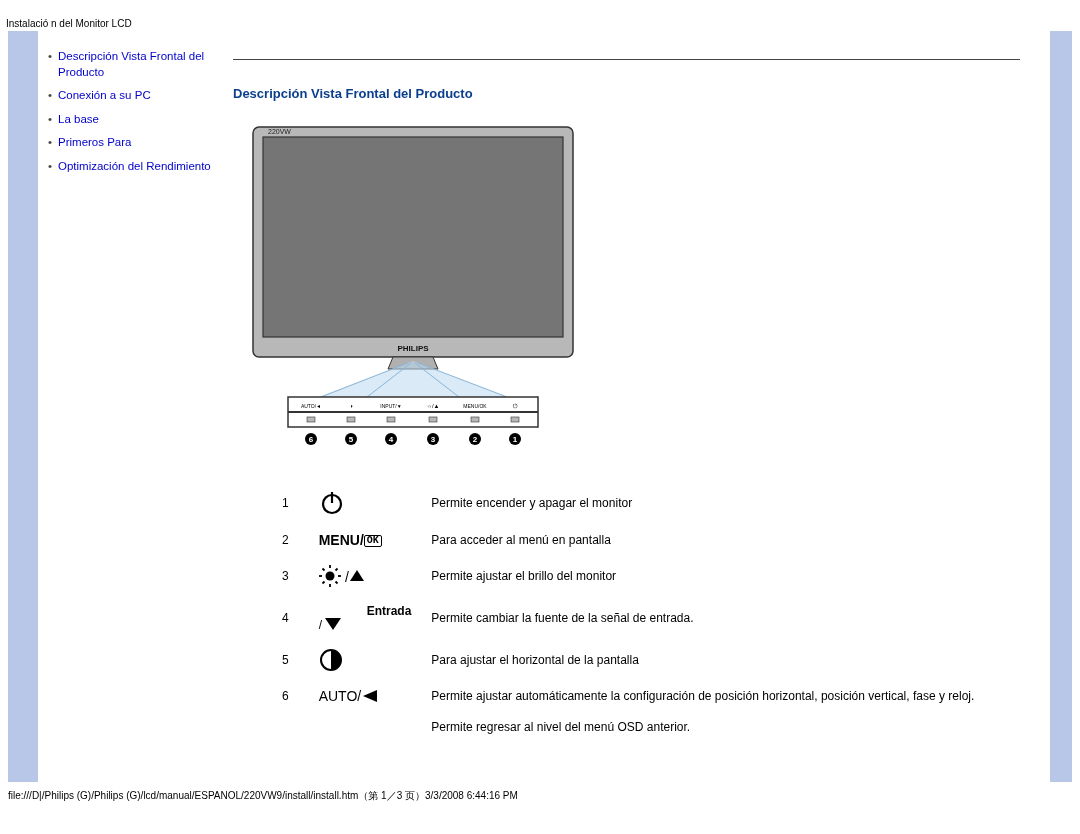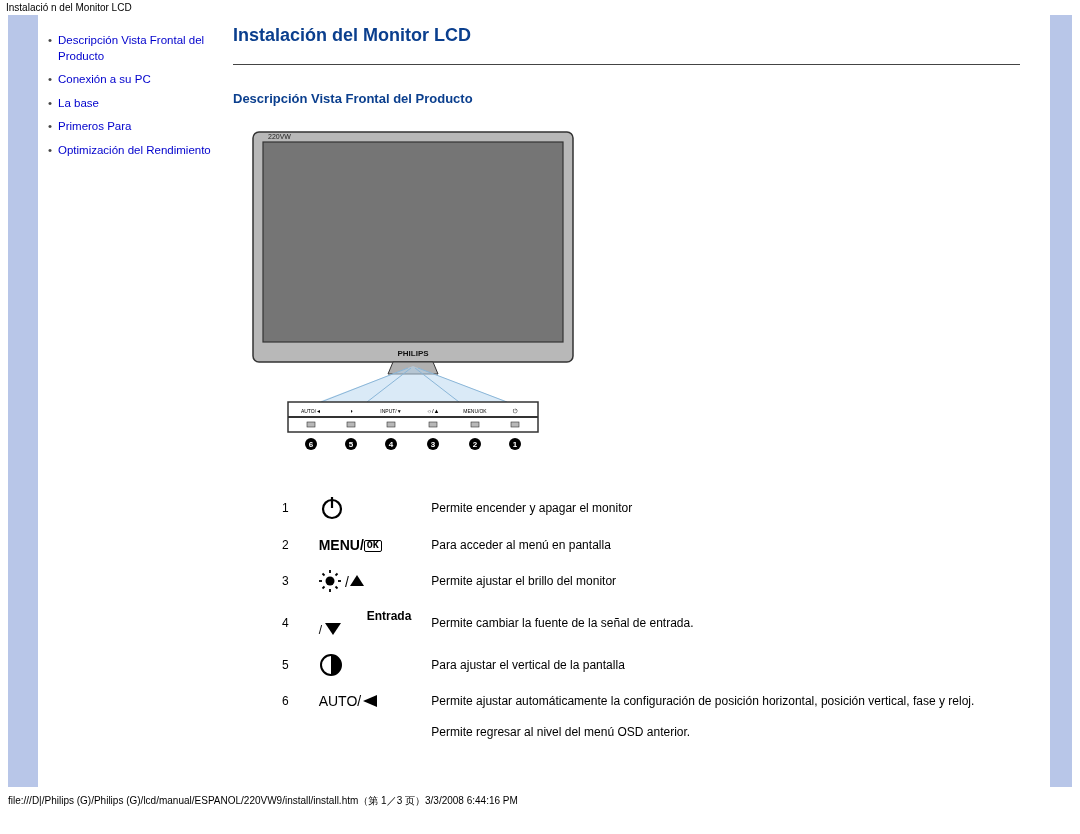--- a/index.html
+++ b/index.html
@@ -7,20 +7,21 @@
     margin: 0;
     font-family: Arial, Helvetica, sans-serif;
     font-size: 12px;
     color: #000;
     background: #fff;
   }
   .header-strip {
     font-size: 10px;
     padding: 2px 6px;
     color: #000;
+    margin-top: 16px;
   }
   .page-wrap {
     display: flex;
     margin: 0 8px;
   }
   .left-rail {
     width: 30px;
     background: #b8c6e8;
     flex: 0 0 30px;
   }
@@ -155,21 +156,20 @@
         <a href="#">Primeros Para</a>
       </li>
       <li>
         <span class="bullet">•</span>
         <a href="#">Optimización del Rendimiento</a>
       </li>
     </ul>
   </nav>
 
   <main class="main">
-    <h1 class="page-title">Instalación del Monitor LCD</h1>
     <hr class="divider">
     <h2 class="section-title">Descripción Vista Frontal del Producto</h2>
 
     <div class="monitor-figure">
       
       <svg class="monitor-svg" width="360" height="330" viewBox="0 0 360 330">
 
         <rect x="20" y="8" width="320" height="230" rx="6" fill="#b8b8b8" stroke="#333" stroke-width="1.5"></rect>
 
         <rect x="30" y="18" width="300" height="200" fill="#757575" stroke="#333" stroke-width="1.2"></rect>
@@ -271,21 +271,21 @@
         <td>Permite cambiar la fuente de la señal de entrada.</td>
       </tr>
       <tr>
         <td class="col-num">5</td>
         <td class="col-icon">
           <svg width="24" height="24" viewBox="0 0 24 24">
                 <circle cx="12" cy="12" r="10" fill="none" stroke="#000" stroke-width="2"></circle>
                 <path d="M12 2 A10 10 0 0 1 12 22 Z" fill="#000"></path>
               </svg>
         </td>
-        <td>Para ajustar el vertical de la pantalla</td>
+        <td>Para ajustar el horizontal de la pantalla</td>
       </tr>
       <tr>
         <td class="col-num">6</td>
         <td class="col-icon">
           <span class="auto-text">AUTO</span><span class="auto-text">/</span><svg width="16" height="12" viewBox="0 0 16 12" style="vertical-align:-1px">
                 <polygon points="16,0 16,12 2,6" fill="#000"></polygon>
               </svg>
         </td>
         <td>Permite ajustar automáticamente la configuración de posición horizontal, posición vertical, fase y reloj.</td>
       </tr>

